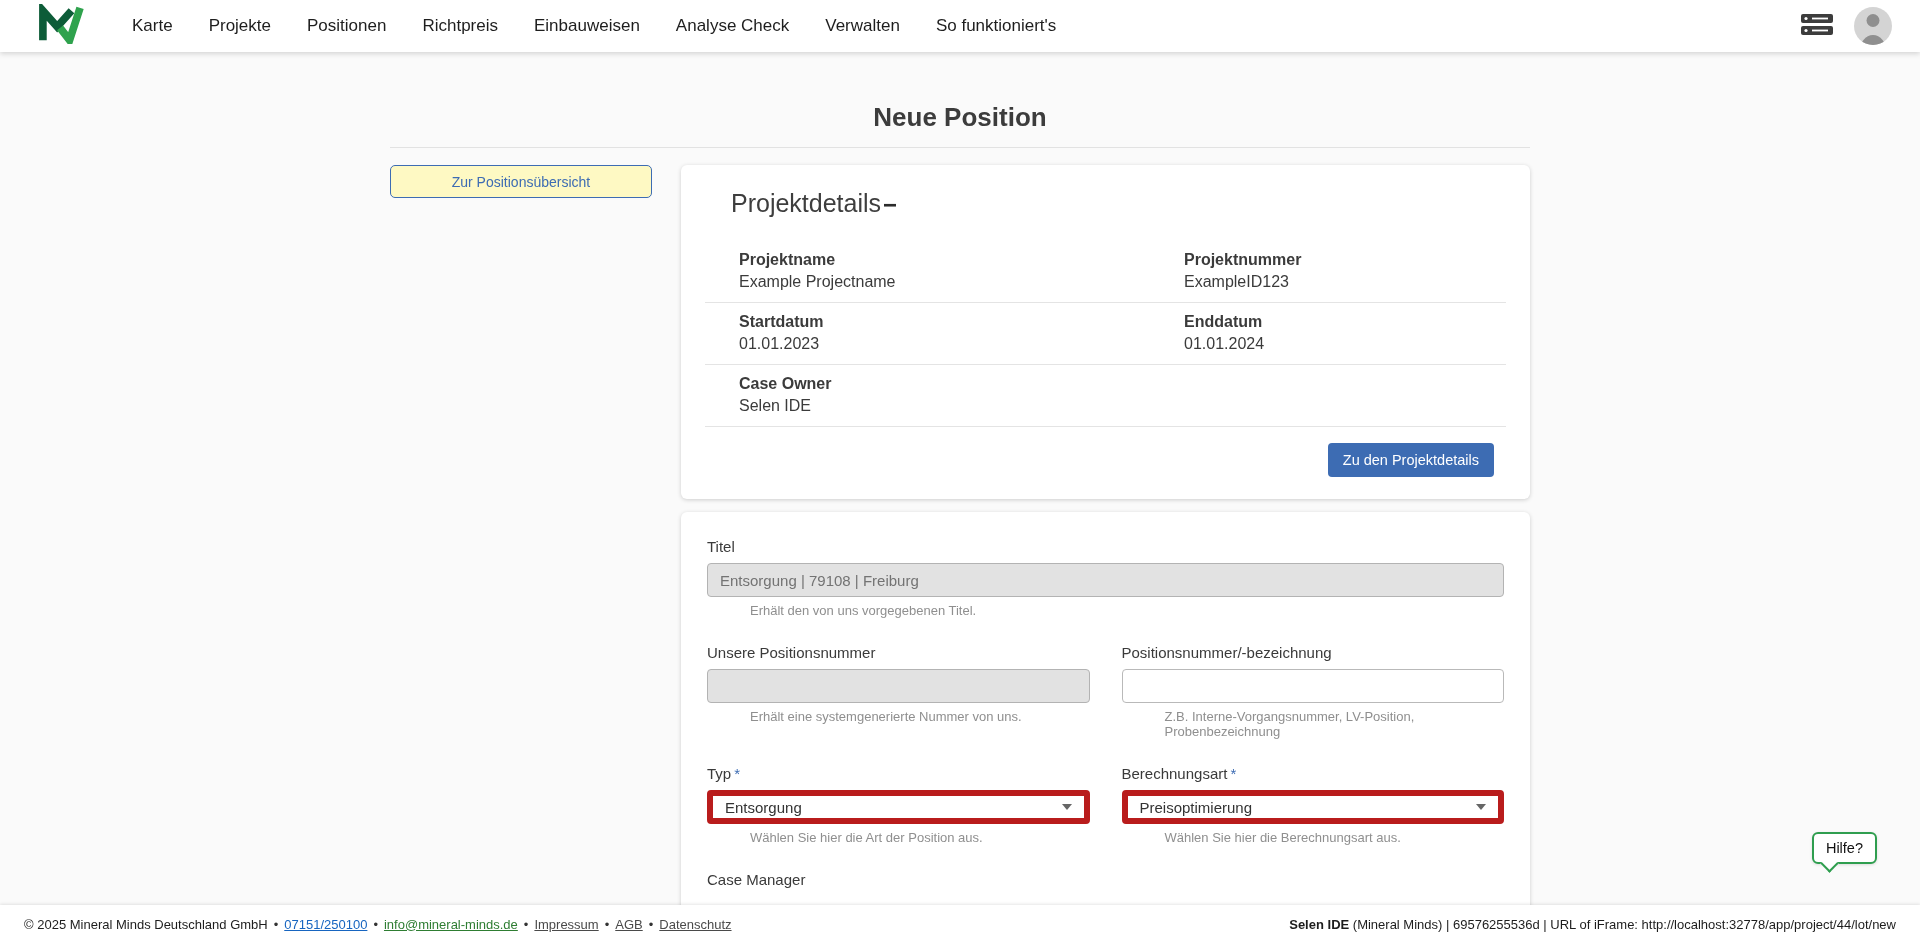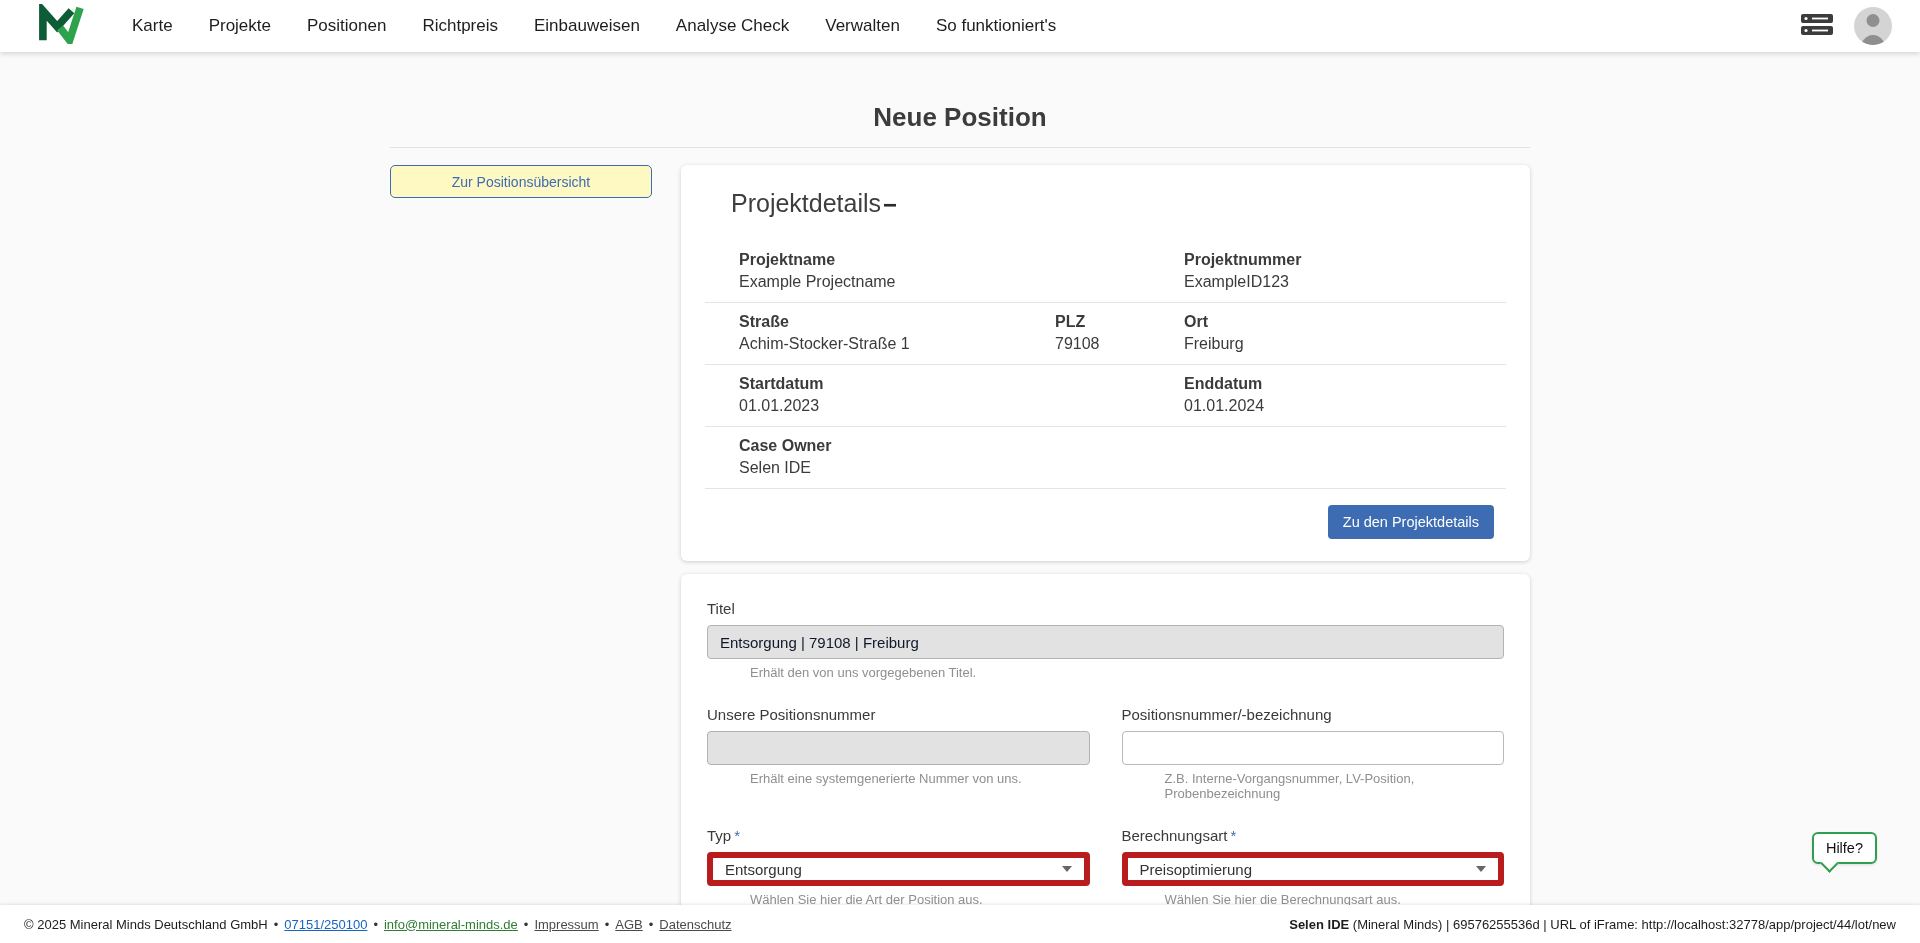--- a/index.html
+++ b/index.html
@@ -106,21 +106,21 @@
   .field label {
     display: block; font-size: 15px; font-weight: 400; color: #3a3a3a; margin-bottom: 8px;
   }
   .req { color: #3d6cb3; margin-left: 3px; }
   .text-input {
     width: 100%; height: 34px;
     border: 1px solid #b9b9b9; border-radius: 4px;
     padding: 0 12px; font-size: 15px; color: #333333;
     background: #ffffff; font-family: inherit;
   }
-  .text-input:disabled { background: #e2e2e2; border-color: #b3b3b3; color: #0f172a; }
+  .text-input:disabled { background: #e2e2e2; border-color: #b3b3b3; color: #737373; }
   .helper { font-size: 13px; color: #8f8f8f; margin-top: 6px; margin-left: 43px; }
   .two-col { display: grid; grid-template-columns: 1fr 1fr; column-gap: 32px; margin-top: 26px; }
   .select {
     height: 34px; border: 6px solid #b91c1c; border-radius: 4px;
     display: flex; align-items: center; justify-content: space-between;
     padding: 0 12px; font-size: 15px; color: #333333; background: #ffffff; cursor: pointer;
   }
   .caret {
     width: 0; height: 0;
     border-left: 5px solid transparent; border-right: 5px solid transparent;
@@ -220,34 +220,20 @@
           <div class="prow cols-2a">
             <div class="pcell">
               <div class="lbl">Projektname</div>
               <div class="val">Example Projectname</div>
             </div>
             <div class="pcell">
               <div class="lbl">Projektnummer</div>
               <div class="val">ExampleID123</div>
             </div>
           </div>
-          <div class="prow cols-3">
-            <div class="pcell">
-              <div class="lbl">Straße</div>
-              <div class="val">Achim-Stocker-Straße 1</div>
-            </div>
-            <div class="pcell">
-              <div class="lbl">PLZ</div>
-              <div class="val">79108</div>
-            </div>
-            <div class="pcell">
-              <div class="lbl">Ort</div>
-              <div class="val">Freiburg</div>
-            </div>
-          </div>
           <div class="prow cols-2b">
             <div class="pcell">
               <div class="lbl">Startdatum</div>
               <div class="val">01.01.2023</div>
             </div>
             <div class="pcell">
               <div class="lbl">Enddatum</div>
               <div class="val">01.01.2024</div>
             </div>
           </div>

